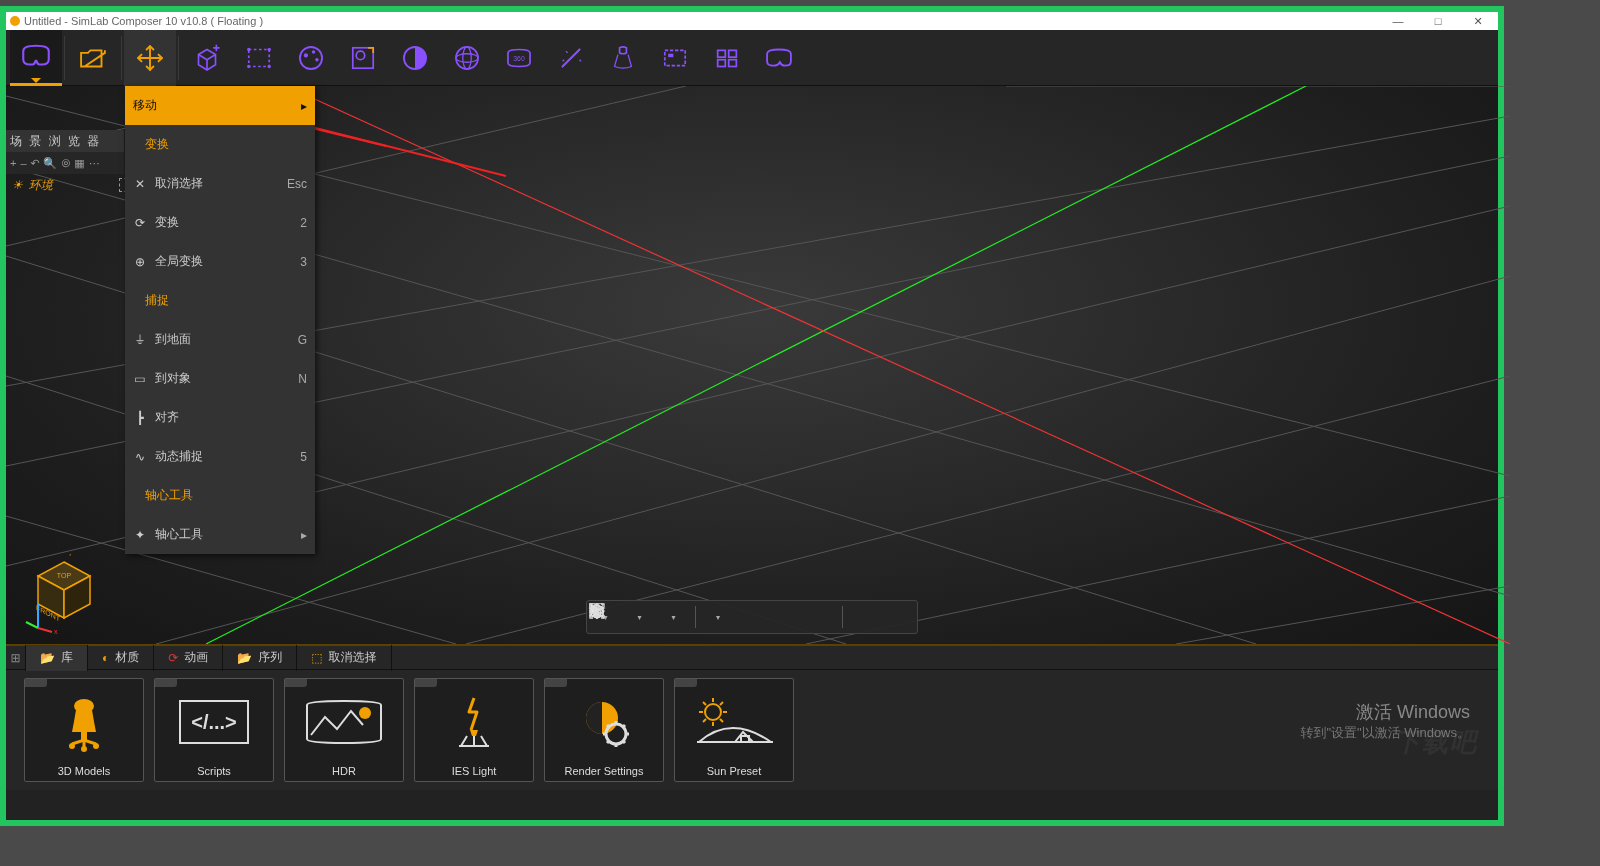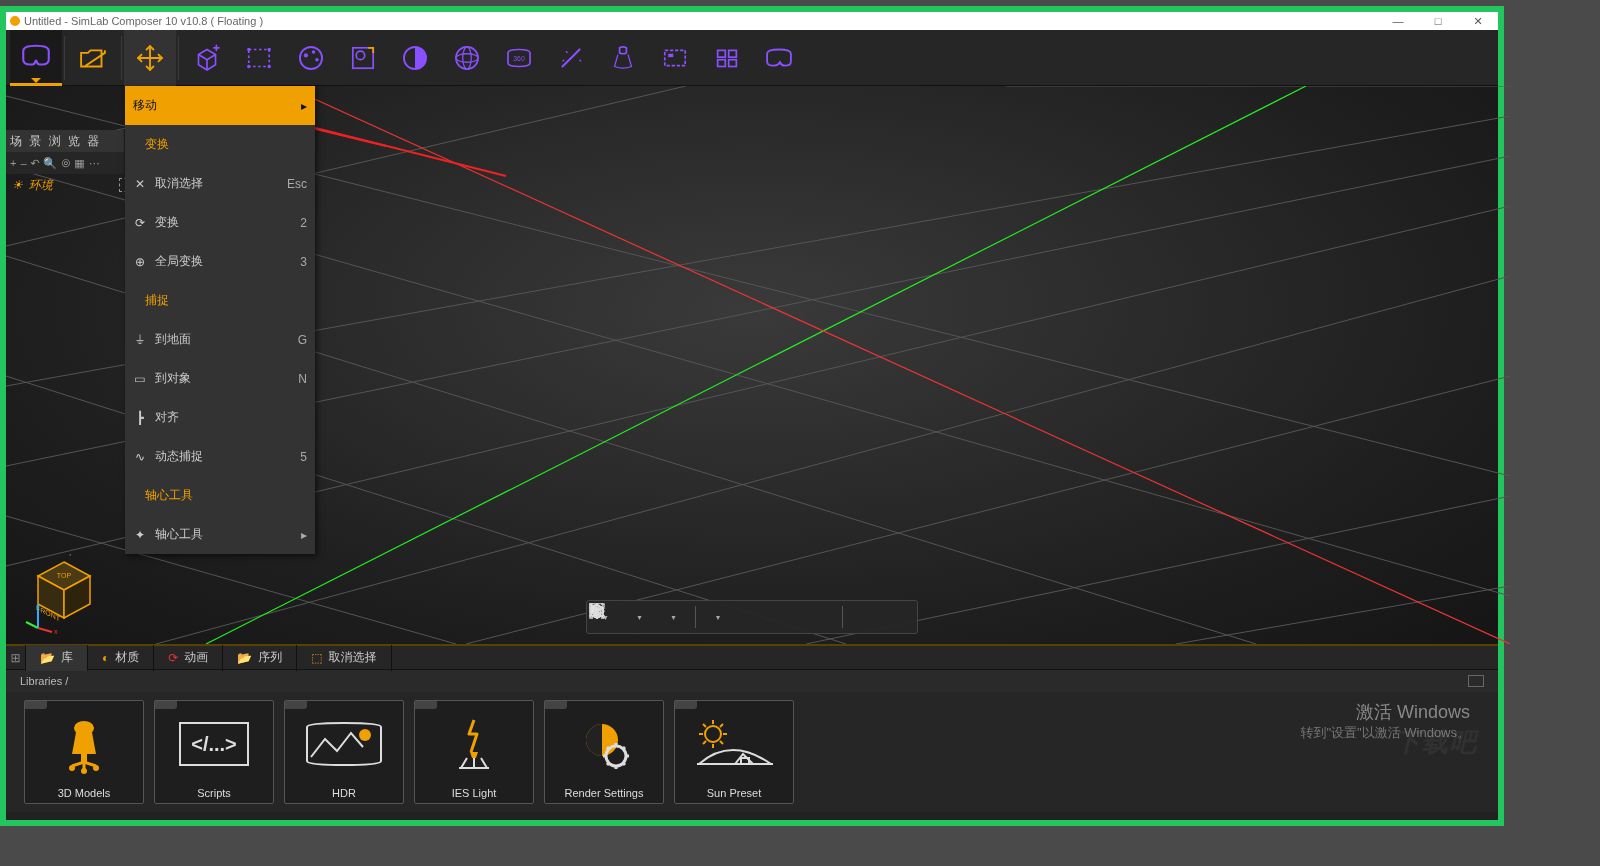--- a/index.html
+++ b/index.html
@@ -404,24 +404,20 @@
     <div class="btab">
       <span style="color:#f0a000">📂</span>
       <span>序列</span>
     </div>
     <div class="btab">
       <span style="color:#f0a000">⬚</span>
       <span>取消选择</span>
     </div>
   </div>
 
-  <div class="breadcrumb">
-    <span>Libraries  /</span>
-    <span class="rbtn"></span>
-  </div>
 
   <div class="library">
     <div class="lib-item">
       <div class="fold"></div>
       <div class="lib-icon">
           <svg width="60" height="60" viewBox="0 0 60 60">
             <g fill="#f0a000">
               <ellipse cx="30" cy="14" rx="10" ry="7"></ellipse>
               <path d="M22 18 Q20 30 18 40 L42 40 Q40 30 38 18 Z"></path>
               <rect x="27" y="40" width="6" height="8"></rect>

